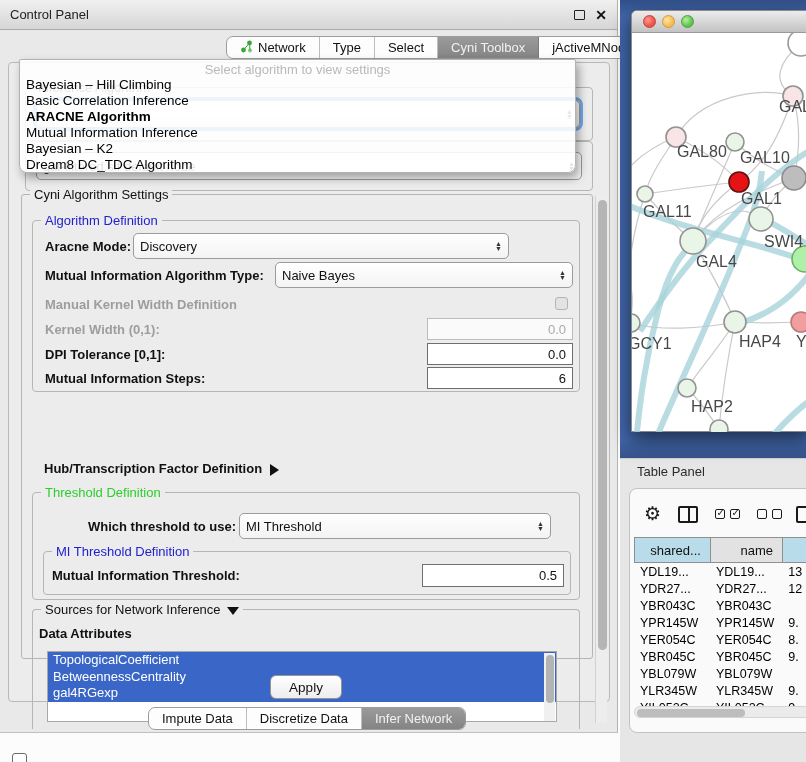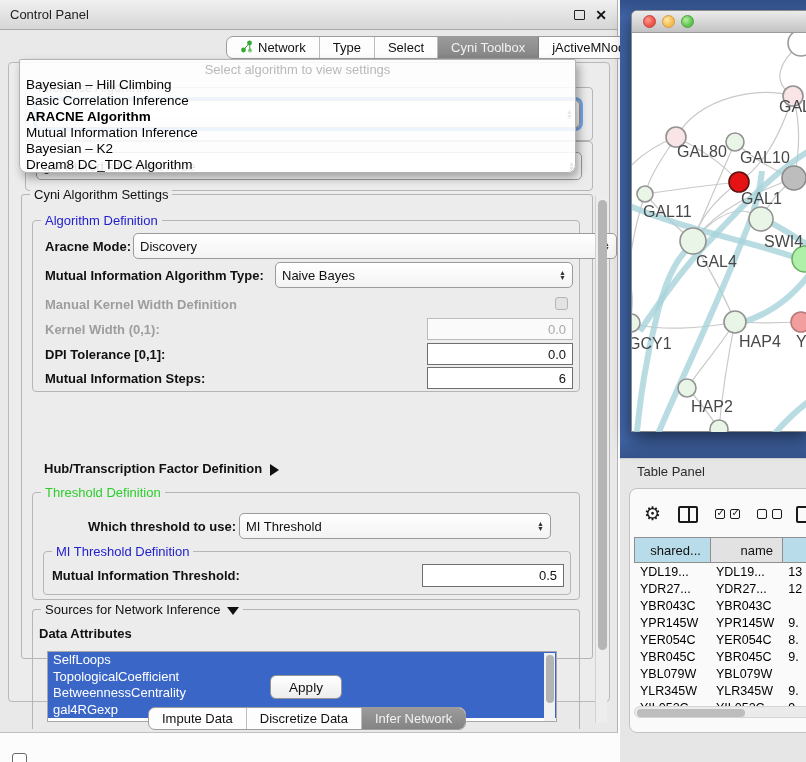--- a/index.html
+++ b/index.html
@@ -209,21 +209,21 @@
         </div>
     </div>
 
     <div class="groupbox" style="left:12px; top:131px; width:572px; height:465px; border-radius:3px;">
       <span class="group-label">Cyni Algorithm Settings</span>
 
       <div class="groupbox" style="left:10px; top:25px; width:548px; height:172px;">
         <span class="group-label blue">Algorithm Definition</span>
 
         <div class="flabel" style="left:12px; top:18px;">Aracne Mode:</div>
-        <div class="combo" style="left:100px; top:12px; width:484px; height:26px;">
+        <div class="combo" style="left:100px; top:12px; width:376px; height:26px;">
           <span>Discovery</span>
           <span class="stepper">▲<br>▼</span>
         </div>
 
         <div class="flabel" style="left:12px; top:47px;">Mutual Information Algorithm Type:</div>
         <div class="combo" style="left:242px; top:41px; width:298px; height:26px;gap:48px;">
           <span>Naive Bayes</span>
           <span class="stepper">▲<br>▼</span>
         </div>
 
@@ -266,21 +266,20 @@
             <span>0.5</span>
           </div>
         </div>
       </div>
 
       <div class="groupbox" style="left:10px; top:414px; width:548px; height:120px; border-bottom:none; border-radius:4px 4px 0 0;">
         <span class="group-label"><span>Sources for Network Inference</span><span class="arrow-down"></span></span>
         <div class="flabel" style="left:6px; top:16px;">Data Attributes</div>
         <div id="attr-list">
           <div id="attr-items">
-              <div class="attr-item">SelfLoops</div>
               <div class="attr-item">TopologicalCoefficient</div>
               <div class="attr-item">BetweennessCentrality</div>
               <div class="attr-item">gal4RGexp</div>
             </div>
           <div id="attr-scroll">
               <div id="attr-thumb"></div>
             </div>
         </div>
       </div>
     </div>

